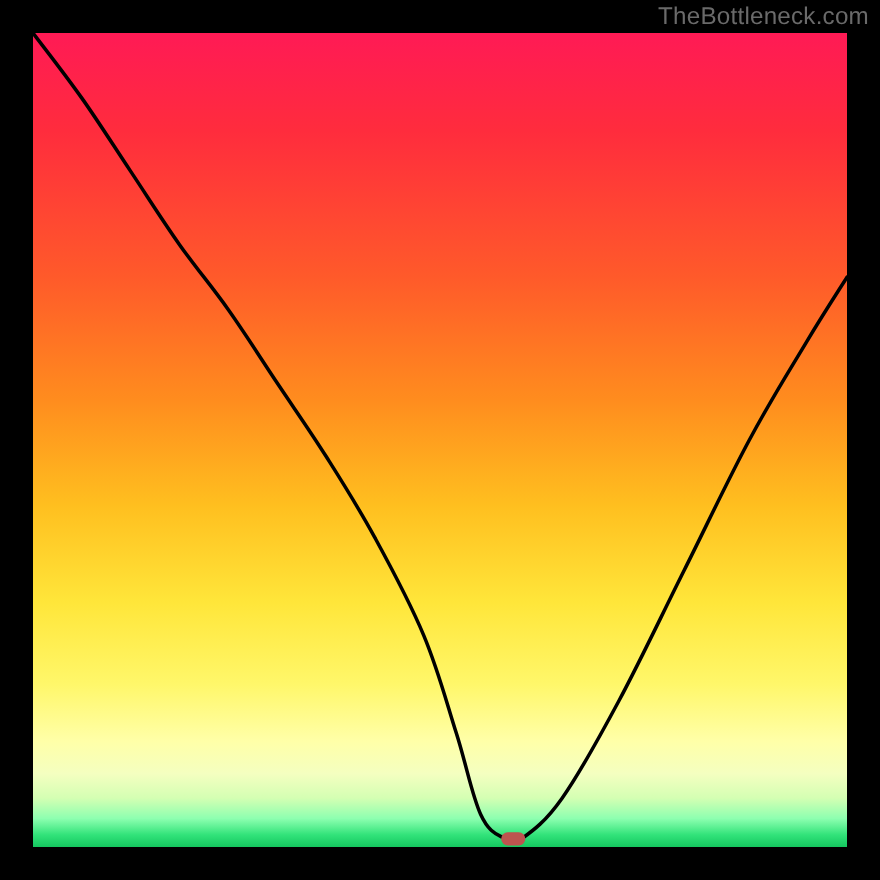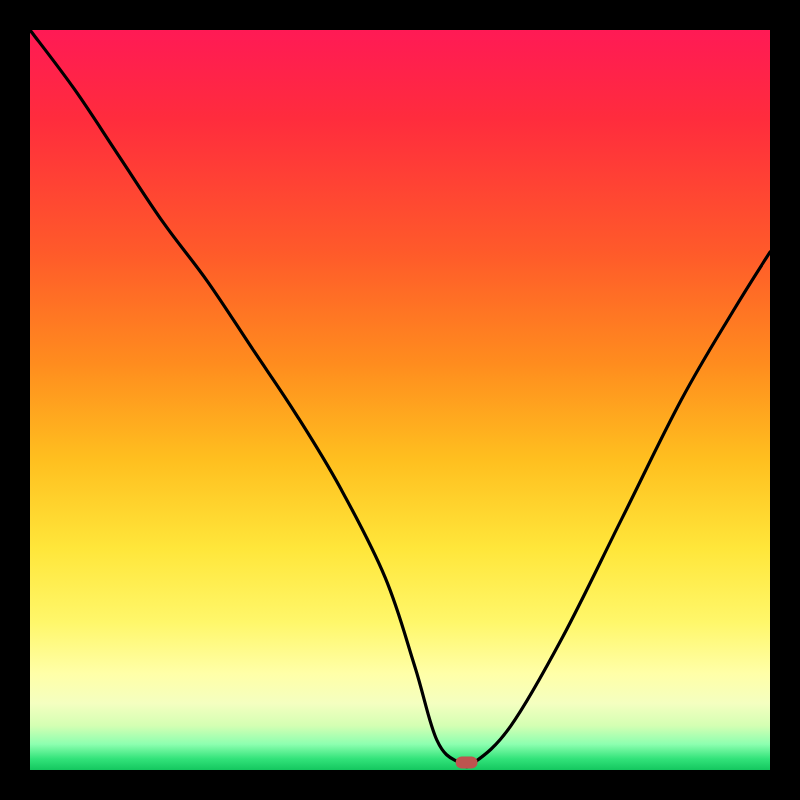--- a/index.html
+++ b/index.html
@@ -71,20 +71,21 @@
   }
   .marker {
     fill: #bd544f;
     stroke: none;
   }
 </style>
 </head>
 <body>
 
 <div class="frame">
+  <div class="watermark">TheBottleneck.com</div>
 
   <div class="plot-area">
     <div class="gradient"></div>
 
     <svg class="curve" viewBox="0 0 740 740" preserveAspectRatio="none">
       <path d="M 0 0 C 7.991999999999999 10.655999999999988, 28.416 36.55599999999992, 44.4 59.19999999999993 C 60.384 81.84399999999994, 72.816 101.82400000000007, 88.8 125.80000000000007 C 104.78399999999999 149.77600000000007, 117.216 169.756, 133.2 192.39999999999998 C 149.184 215.04399999999995, 161.61599999999999 228.95599999999996, 177.6 251.59999999999997 C 193.584 274.24399999999997, 206.016 294.22400000000005, 222 318.20000000000005 C 237.984 342.17600000000004, 250.41599999999997 359.492, 266.4 384.8 C 282.38399999999996 410.108, 294.81600000000003 429.496, 310.8 458.8 C 326.784 488.10400000000004, 341.88 515.6320000000001, 355.2 547.6 C 368.52 579.568, 375.476 607.096, 384.8 636.4 C 394.124 665.704, 399.00800000000004 693.084, 407.00000000000006 710.4 C 414.9920000000001 727.716, 422.54 728.604, 429.2 732.6 C 435.85999999999996 736.596, 434.676 739.26, 444 732.6 C 453.324 725.94, 465.016 718.244, 481 695.6 C 496.984 672.956, 512.8199999999999 644.096, 532.8 606.8 C 552.78 569.5039999999999, 570.688 531.024, 592 488.4 C 613.312 445.776, 631.22 407.296, 651.2 370 C 671.1800000000001 332.704, 687.016 307.84, 703 281.2 C 718.984 254.56, 733.34 232.656, 740 222"></path>
       <rect class="marker" x="425.59999999999997" y="726.6" width="22" height="12" rx="6" ry="6" fill="#bd544f"></rect>
     </svg>
   </div>
 </div>

